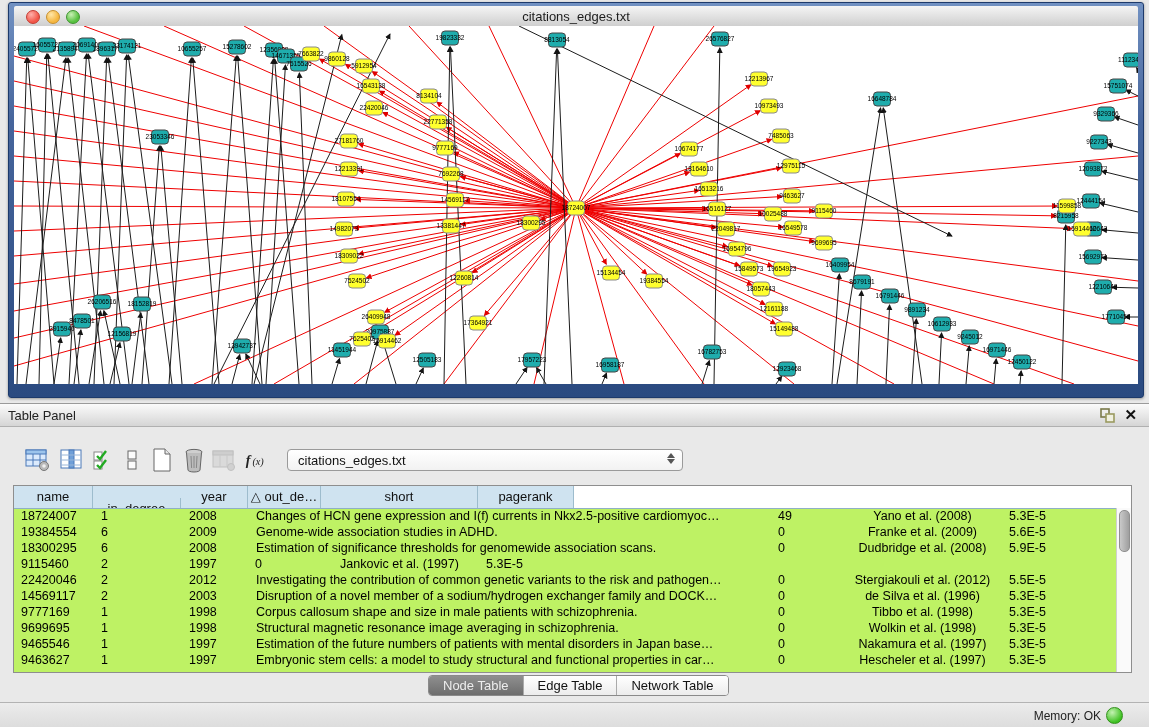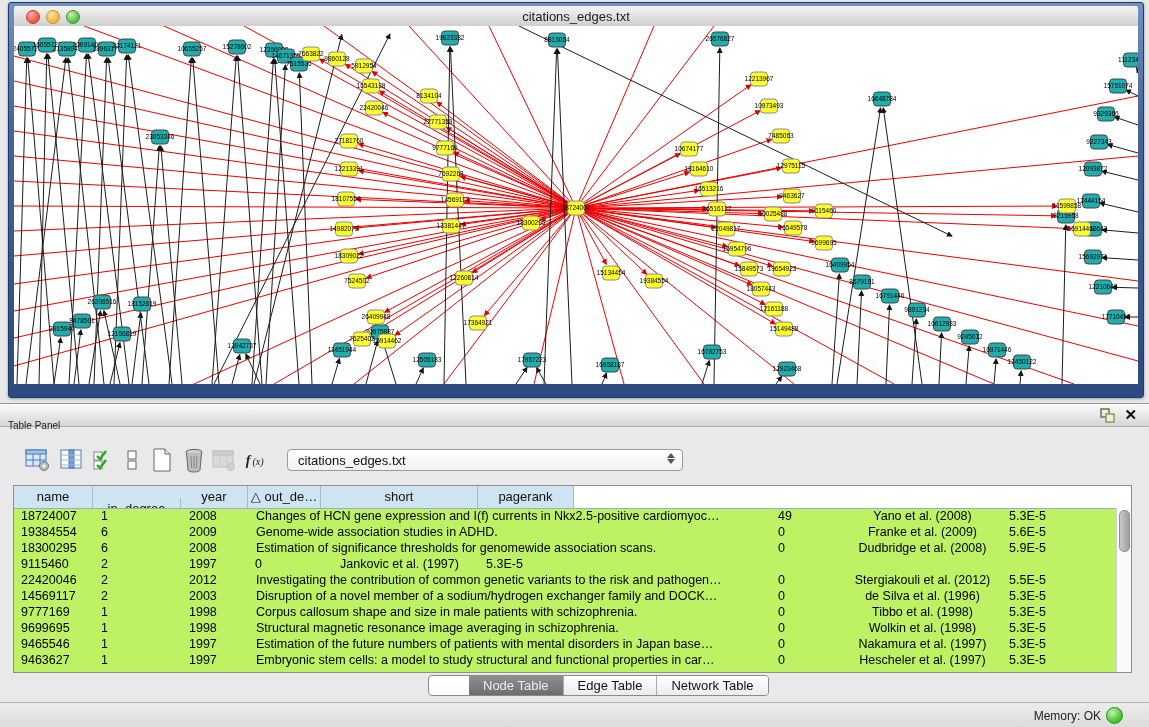--- a/index.html
+++ b/index.html
@@ -19,21 +19,21 @@
   .tl.red{left:12px;background:radial-gradient(circle at 35% 30%,#ffb0aa,#f25648 65%);border:1px solid #c33b32;}
   .tl.yel{left:32px;background:radial-gradient(circle at 35% 30%,#ffe6a8,#f5b63f 65%);border:1px solid #c78f2d;}
   .tl.grn{left:52px;background:radial-gradient(circle at 35% 30%,#c9f0b5,#57c13f 65%);border:1px solid #3f9330;}
   #net-canvas{position:absolute;left:5px;top:23px;width:1124px;height:358px;background:#ffffff;overflow:hidden;}
   #net-canvas svg{display:block;}
   .node-label{font-family:"Liberation Sans",sans-serif;font-size:6.5px;fill:#000;}
 
   
   #tp-header{position:absolute;left:0;top:403px;width:1149px;height:22px;
     background:linear-gradient(180deg,#fbfbfb,#d5d5d5);border-top:1px solid #9a9a9a;border-bottom:1px solid #b0b0b0;}
-  #tp-title{position:absolute;left:8px;top:16px;font-size:10px;color:#222;}
+  #tp-title{position:absolute;left:8px;top:4px;font-size:13px;color:#222;}
   #tp-float{position:absolute;right:34px;top:4px;width:15px;height:15px;cursor:pointer;}
   #tp-close{position:absolute;right:12px;top:2px;font-size:15px;font-weight:bold;color:#111;cursor:pointer;}
 
   
   #tp-toolbar{position:absolute;left:0;top:440px;width:1149px;height:42px;}
   .tbtn{position:absolute;top:6px;width:28px;height:28px;display:flex;align-items:center;justify-content:center;}
   .tbtn svg{display:block;}
   #dd-collection{position:absolute;left:287px;top:9px;width:396px;height:22px;background:linear-gradient(180deg,#ffffff,#f2f2f2);
     border:1px solid #9a9a9a;border-radius:4px;font-size:13px;color:#111;line-height:22px;padding-left:10px;box-sizing:border-box;}
   #dd-arrows{position:absolute;right:7px;top:3px;display:flex;flex-direction:column;gap:1px;}
@@ -55,21 +55,21 @@
   .w0{width:79px;} .w1{width:88px;margin-top:12px;} .w2{width:67px;} .w3{width:523px;} .w4{width:73px;} .w5{width:157px;} .w6{width:96px;}
   #vscroll{position:absolute;right:0;top:22px;width:14px;bottom:0;background:#fafafa;border-left:1px solid #d0d0d0;}
   #vthumb{position:absolute;left:2px;top:2px;width:9px;height:40px;border-radius:5px;
     background:linear-gradient(90deg,#c9c9c9,#9f9f9f);border:1px solid #909090;}
 
   
   #tabs{position:absolute;left:428px;top:675px;height:19px;display:flex;border:1px solid #8a8a8a;border-radius:4px;overflow:hidden;
     font-size:13px;background:#fff;}
   .seg{padding:0 14px;line-height:19px;color:#111;background:linear-gradient(180deg,#ffffff,#ececec);border-left:1px solid #aaa;cursor:pointer;}
   .seg:first-child{border-left:none;}
-  .seg.selected{background:linear-gradient(180deg,#8f8f8f,#6d6d6d);color:#ededed;margin-left:40px;}
+  .seg.selected{background:linear-gradient(180deg,#8f8f8f,#6d6d6d);color:#ededed;}
 
   
   #statusbar{position:absolute;left:0;top:702px;width:1149px;height:25px;background:linear-gradient(180deg,#ececec,#dcdcdc);
     border-top:1px solid #b3b3b3;}
   #mem-label{position:absolute;right:48px;top:6px;font-size:12px;color:#222;margin-left:40px;}
   #mem-orb{position:absolute;right:26px;top:4px;width:15px;height:15px;border-radius:50%;
     background:radial-gradient(circle at 35% 30%,#c4f2b2,#3ec121 70%);border:1px solid #2f8f18;cursor:pointer;}
 </style>
 </head>
 <body>

